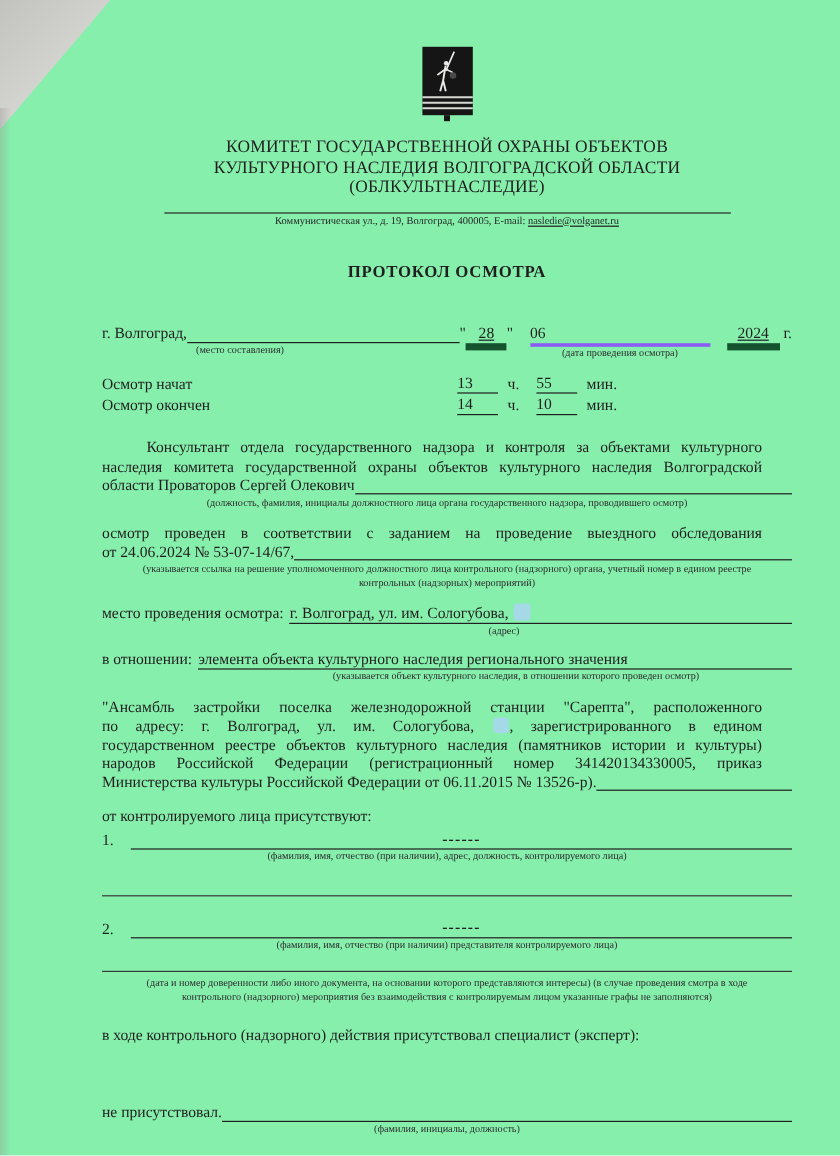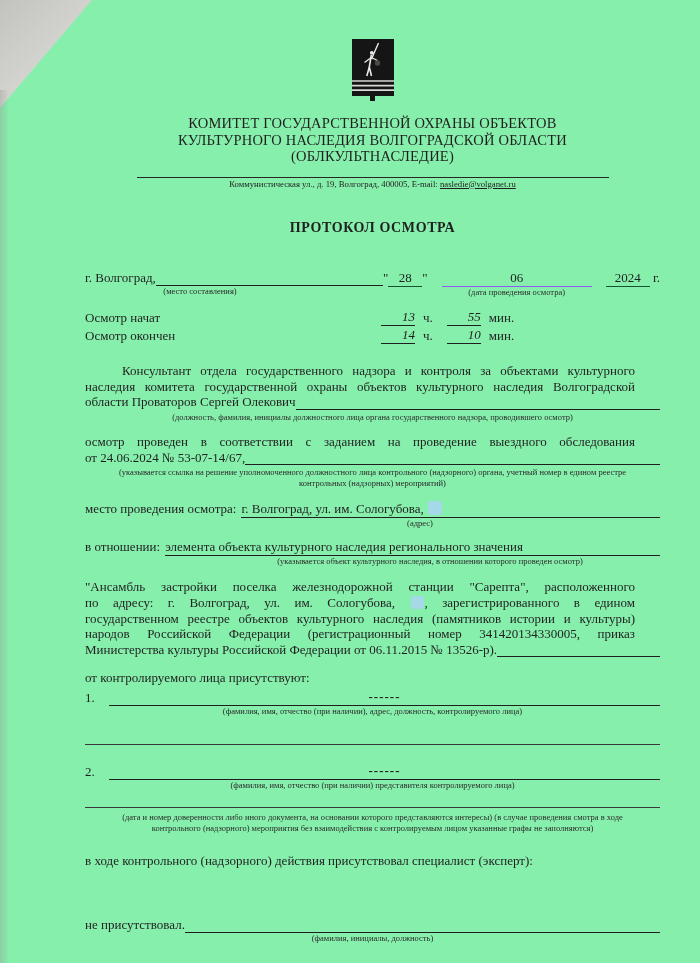--- a/index.html
+++ b/index.html
@@ -22,38 +22,38 @@
 
   .emblem { display:block; margin:38px auto 0; }
 
   .org-title { margin-top:13px; text-align:center; font-size:14.5px; line-height:16.5px; letter-spacing:.2px; }
   .org-divider { width:472px; margin:12px auto 1px; border-top:1.6px solid #262626; }
   .org-address { text-align:center; font-size:8.7px; }
   .org-address .email { text-decoration:underline; }
 
   .doc-title { margin-top:31px; text-align:center; font-weight:bold; font-size:14px; letter-spacing:.6px; }
 
-  .u { border-bottom:1px solid #14532d; }
+  .u { border-bottom:6px solid #14532d;text-decoration:underline; }
   .fill { flex:1 1 auto; border-bottom:1px solid #1f1f1f; }
   .cap { font-size:8.5px; line-height:10.5px; text-align:center; color:#2a2a2a; }
 
   .place-date { display:flex; margin-top:34px; font-size:13px; align-items:flex-start; }
   .pd-col1 { width:298px; }
   .pd-line { display:flex; }
   .pd-col1 .cap { width:230px; }
   .pd-quotes { white-space:nowrap; }
   .pd-day { display:inline-block; min-width:34px; text-align:center; }
   .pd-month-col { flex:1 1 auto; padding:0 14px; }
-  .pd-month { border-bottom:1px solid #8b5cf6; text-align:center; }
+  .pd-month { border-bottom:3px solid #8b5cf6; }
   .pd-year { display:inline-block; min-width:44px; text-align:center; }
 
   .times { margin-top:12px; font-size:13px; }
   .time-row { display:flex; line-height:18px; }
   .t-label { width:296px; }
-  .t-val { width:34px; text-align:right; border-bottom:1px solid #1f1f1f; line-height:16px; align-self:flex-start;font-style:italic; }
+  .t-val { width:34px; text-align:left; border-bottom:1px solid #1f1f1f; line-height:16px; align-self:flex-start; }
   .t-unit { margin:0 14px 0 8px; }
 
   .par { font-size:13px; line-height:15.6px; }
   .jline { text-align:justify; text-align-last:justify; margin-right:25px; }
   .indent { text-indent:37px; }
   .ulast { display:flex; }
   .ulast > span:first-child { white-space:nowrap;text-align:center; }
 
   .official { margin-top:18px; }
   .basis { margin-top:12px; }

